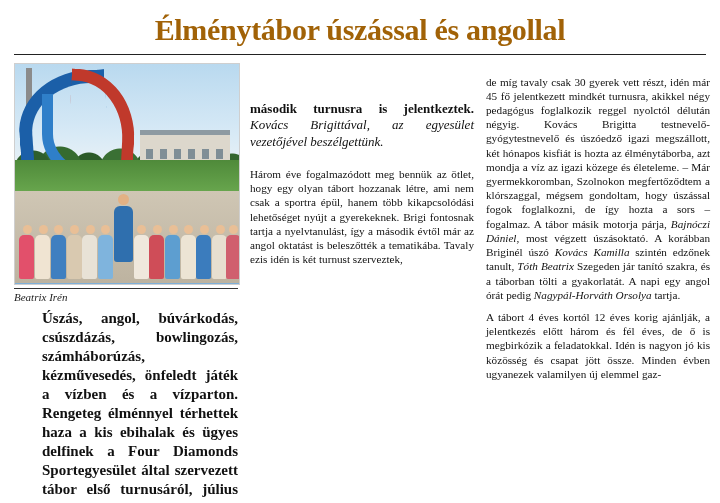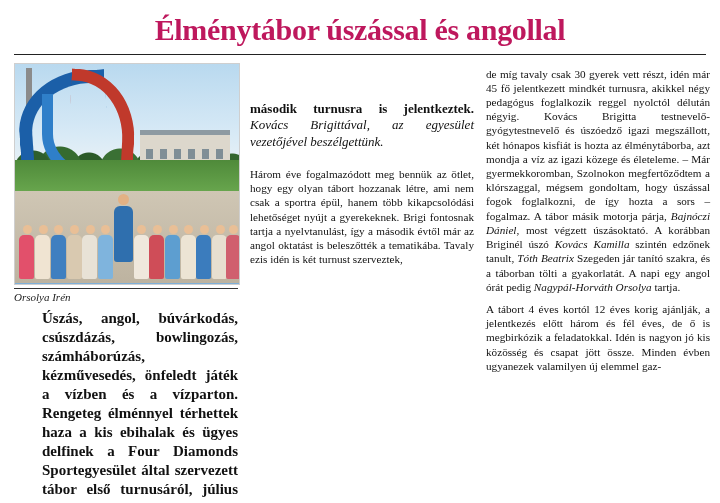--- a/index.html
+++ b/index.html
@@ -20,21 +20,21 @@
     height: 503px;
     box-sizing: border-box;
     padding: 10px 14px 6px 14px;
   }
   .headline {
     text-align: center;
     font-family: "Liberation Serif", serif;
     font-weight: bold;
     font-size: 30px;
     line-height: 1.05;
-    color: #be185d;
+    color: #a16207;
     letter-spacing: -0.3px;
     margin: 4px 0 8px 0;
   }
   .rule {
     border: none;
     border-top: 1px solid #222;
     margin: 0 0 8px 0;
   }
   .columns {
     display: flex;
@@ -196,21 +196,21 @@
   .body-text {
     font-size: 11.2px;
     line-height: 1.27;
     text-align: justify;
     hyphens: auto;
   }
   .body-text p {
     margin: 0;
   }
   .col2 .body-text, .col3 .body-text {
-    margin-top: 4px;
+    margin-top: 12px;
   }
   .bold { font-weight: bold; }
   .ital { font-style: italic; }
   .col2-top {
     font-size: 13px;
     line-height: 1.27;
     text-align: justify;
   }
   .spacer-top { height: 38px; }
 </style>
@@ -289,21 +289,21 @@
                 <div class="head"></div>
                 <div class="body" style="background:#e7dfd0;"></div>
               </div>
             <div class="kid" style="left:94%;">
                 <div class="head"></div>
                 <div class="body" style="background:#d05f6e;"></div>
               </div>
           </div>
         </div>
       </div>
-      <div class="caption">Orsolya Irén</div>
+      <div class="caption">Beatrix Irén</div>
       <div class="lead">Úszás, angol, búvárkodás, csúszdázás, bowlingozás, számháborúzás, kézművesedés, önfeledt játék a vízben és a vízparton. Rengeteg élménnyel térhettek haza a kis ebihalak és ügyes delfinek a Four Diamonds Sportegyesület által szervezett tábor első turnusáról, július 12-én. A 4-12 éves korosztály részt-vevői közül néhányan még a</div>
     </div>
 
     <div class="col col2">
       <div class="spacer-top"></div>
       <div class="col2-top">
         <span class="bold">második turnusra is jelentkeztek.</span><span class="ital"> Kovács Brigittával, az egyesület vezetőjével beszélgettünk.</span>
       </div>
       <div class="body-text" style="margin-top:17px;">
         <p>Három éve fogalmazódott meg bennük az ötlet, hogy egy olyan tábort hozzanak létre, ami nem csak a sportra épül, hanem több kikapcsolódási lehetőséget nyújt a gyerekeknek. Brigi fontosnak tartja a nyelvtanulást, így a második évtől már az angol oktatást is beleszőtték a tematikába. Tavaly ezis idén is két turnust szerveztek,</p>

